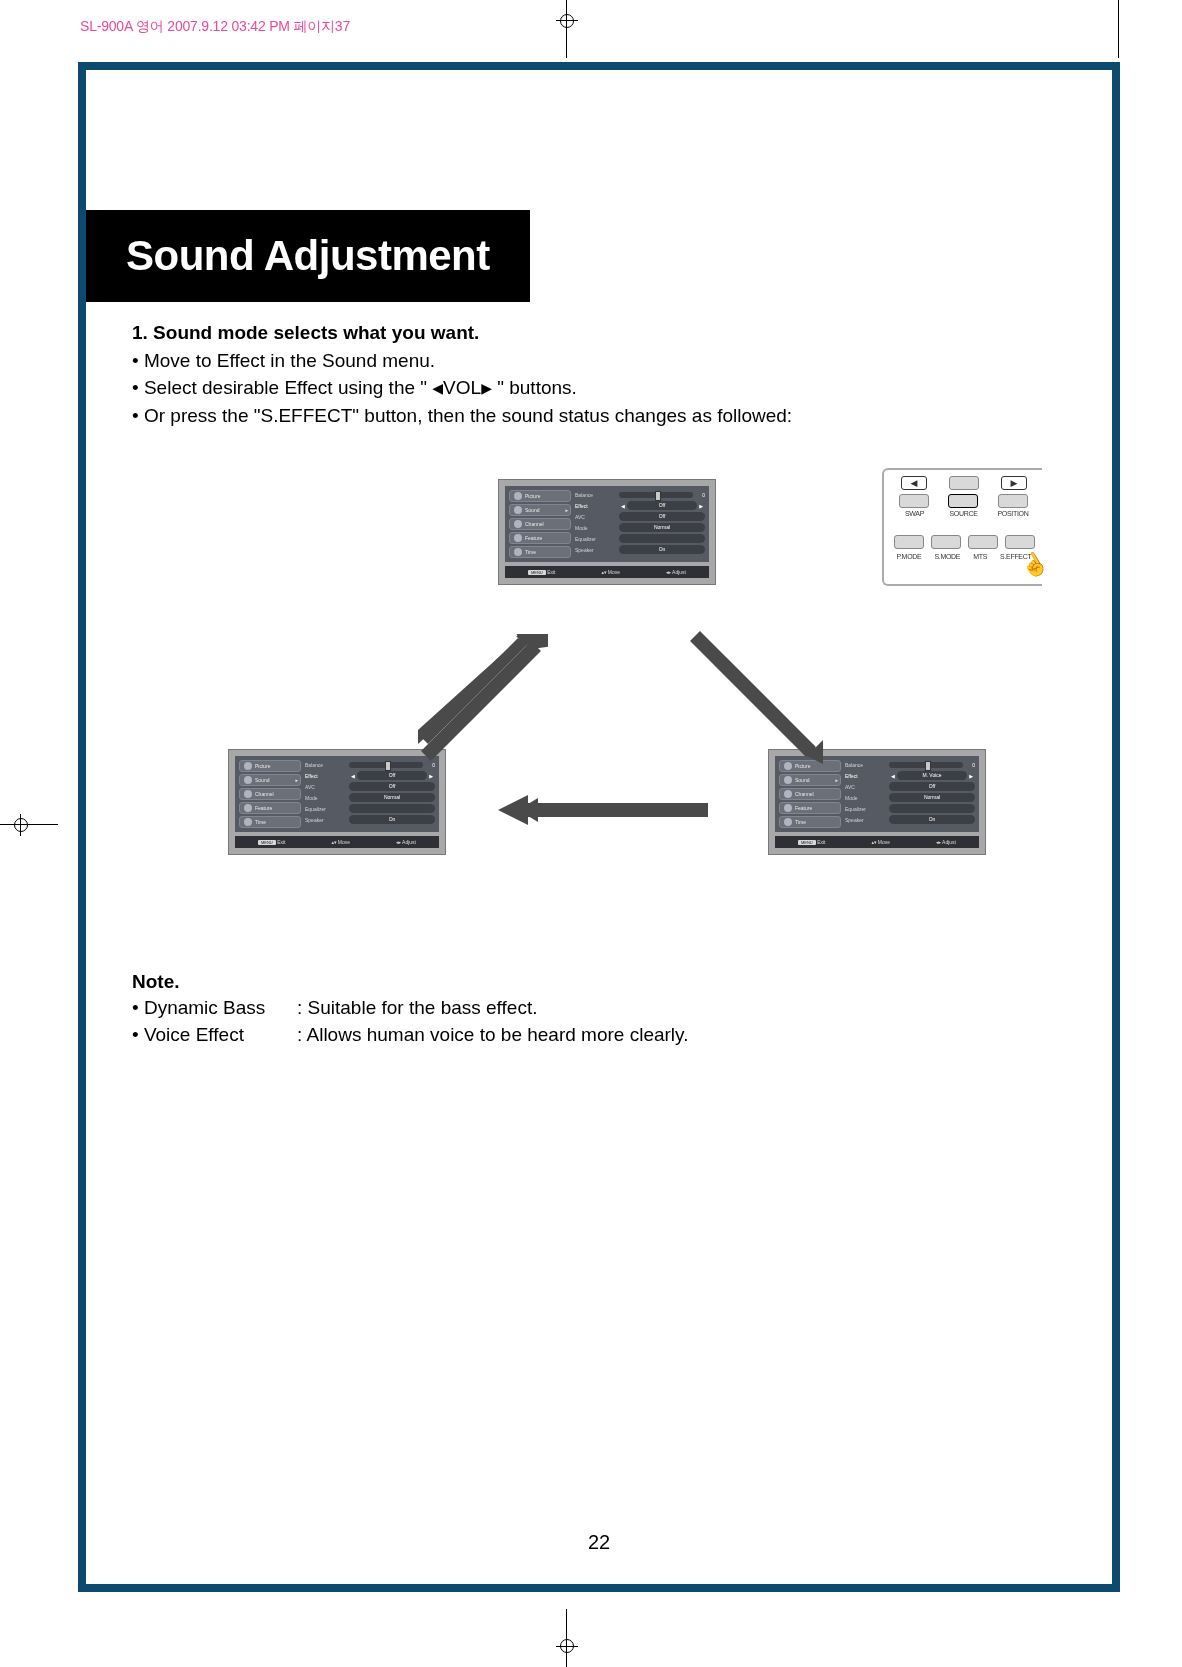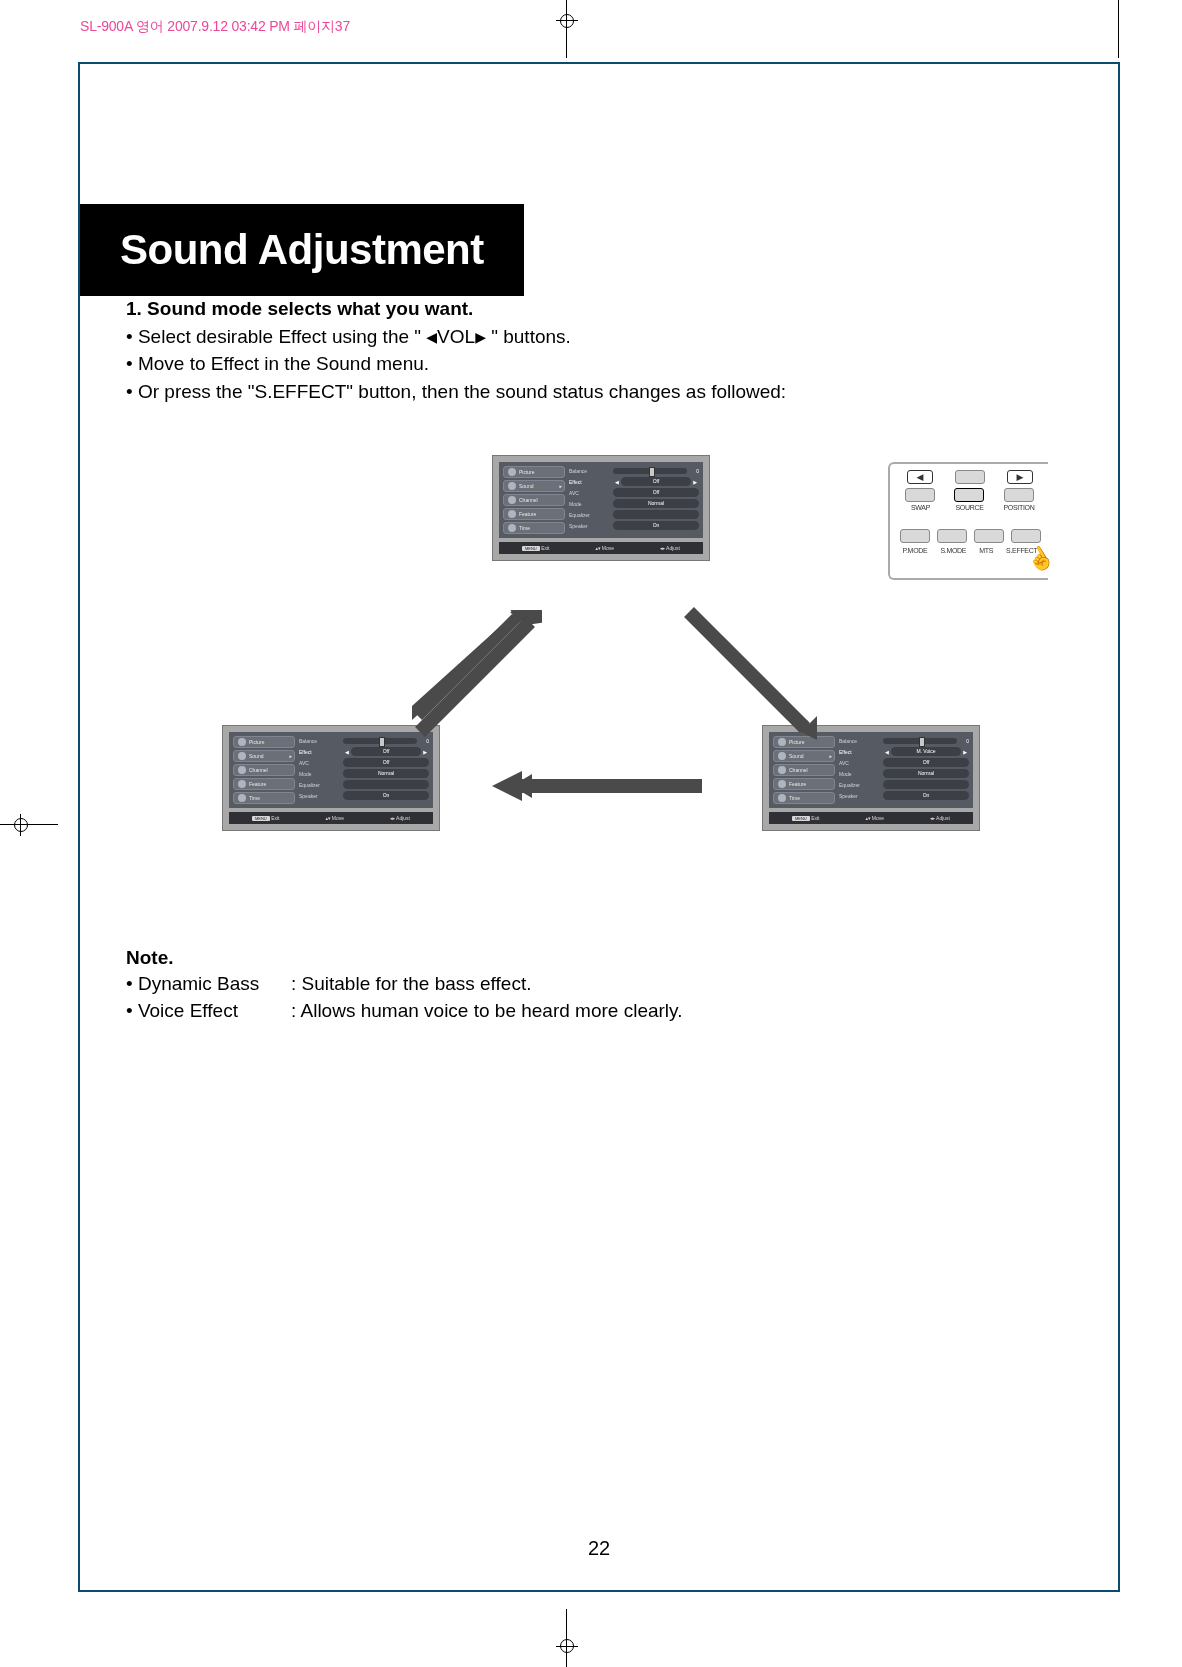--- a/index.html
+++ b/index.html
@@ -64,21 +64,21 @@
     left: 14px; top: 818px; width: 14px; height: 14px;
     border: 1px solid #000; border-radius: 50%;
   }
 
   .page-frame {
     position: absolute;
     left: 78px;
     top: 62px;
     width: 1042px;
     height: 1530px;
-    border: 2px solid #0c4a6e;
+    border: 8px solid #0c4a6e;
     background: #fff;
     padding: 45px 42px 30px 42px;
   }
 
   .title-block {
     background: #000;
     color: #fff;
     display: inline-block;
     padding: 22px 40px;
     font-size: 42px;
@@ -93,20 +93,21 @@
     text-align: center;
     font-weight: bold;
     font-size: 22px;
     padding: 6px 0;
     margin-top: 40px;
     margin-left: 0;
     width: 100%;
   }
 
   .content-text {
+    margin-top: 18px;
     font-size: 19px;
     line-height: 1.35;
     padding-left: 4px;
   }
   .content-text .step-head { font-weight: bold; }
   .content-text .bullet { margin-top: 2px; }
   .tri { font-size: 14px; vertical-align: 1px; }
 
   .remote-graphic {
     position: absolute;
@@ -234,24 +235,24 @@
 <div class="reg-left-vert"></div>
 <div class="reg-left-circle"></div>
 
 <div class="page-frame">
 
   <div class="title-block">Sound Adjustment</div>
 
 
   <div class="content-text">
     <div class="step-head">1. Sound mode selects what you want.</div>
+    <div class="bullet">• Move to Effect in the Sound menu.</div>
     <div class="bullet">
       <span>• Select desirable Effect using the " </span><span class="tri">◀</span><span>VOL</span><span class="tri">▶</span><span> " buttons.</span>
     </div>
-    <div class="bullet">• Move to Effect in the Sound menu.</div>
     <div class="bullet">• Or press the "S.EFFECT" button, then the sound status changes as followed:</div>
   </div>
 
   <div class="remote-graphic">
     <div class="remote-row">
       <div class="remote-btn arrow">◀</div>
       <div class="remote-btn"></div>
       <div class="remote-btn arrow">▶</div>
     </div>
     <div class="remote-row">

